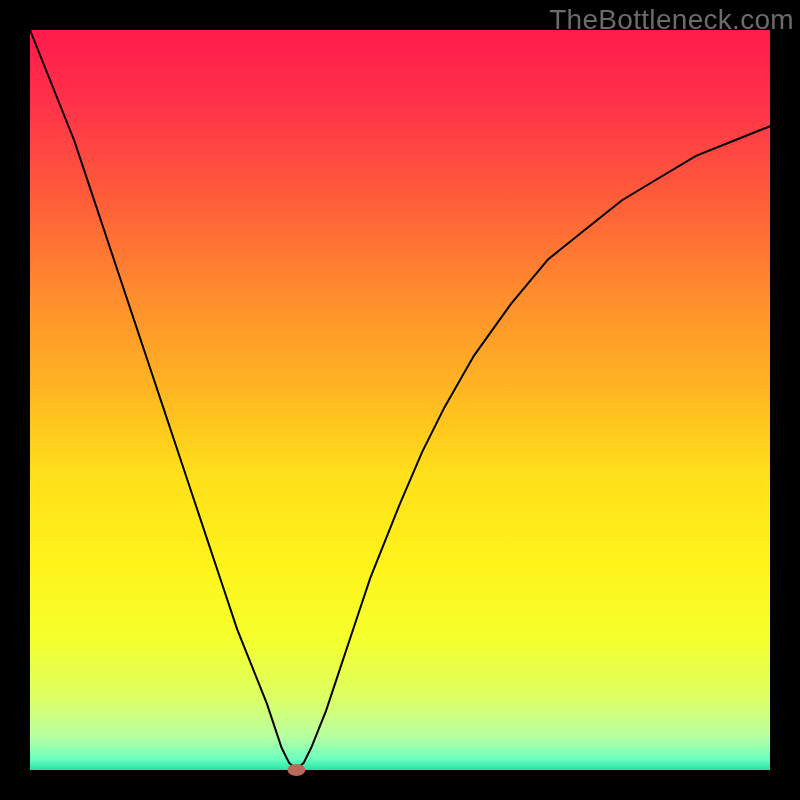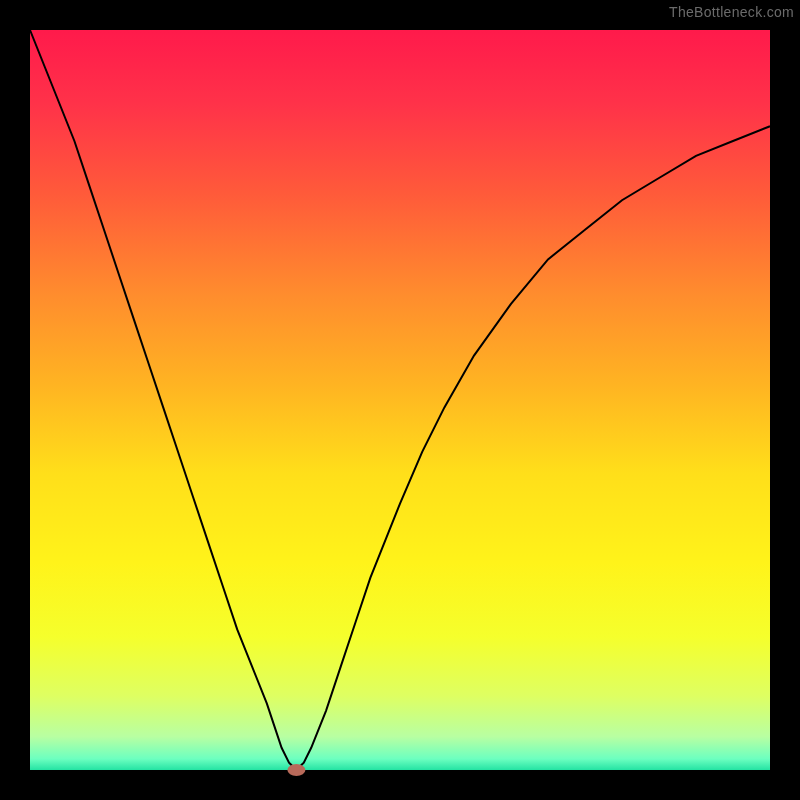--- a/index.html
+++ b/index.html
@@ -17,21 +17,21 @@
     height: 800px;
   }
   svg {
     display: block;
   }
   .watermark {
     position: absolute;
     top: 4px;
     right: 6px;
     color: #6b6b6b;
-    font-size: 14px;
+    font-size: 28px;
     font-weight: 400;
     letter-spacing: 0.3px;
     user-select: none;
     text-align: right;
   }
 </style>
 </head>
 <body>
 
 <div class="canvas-wrap">

